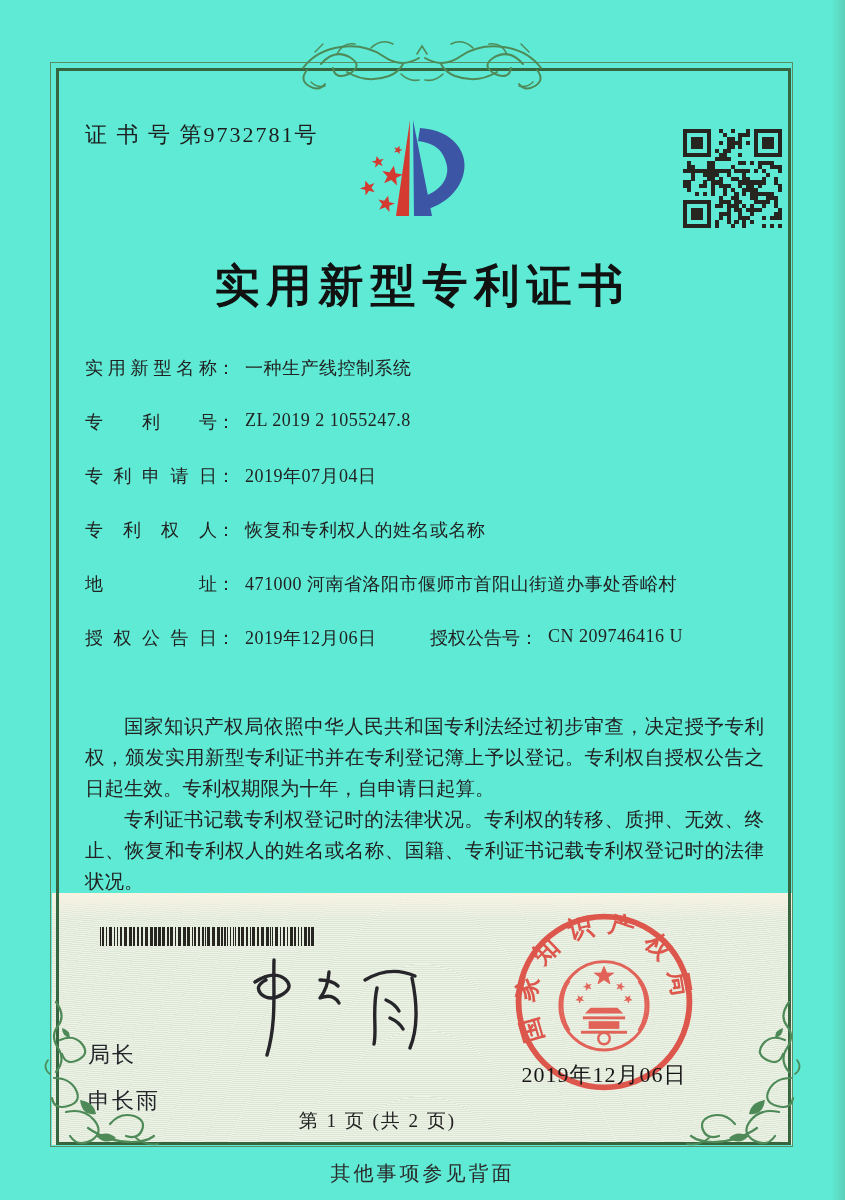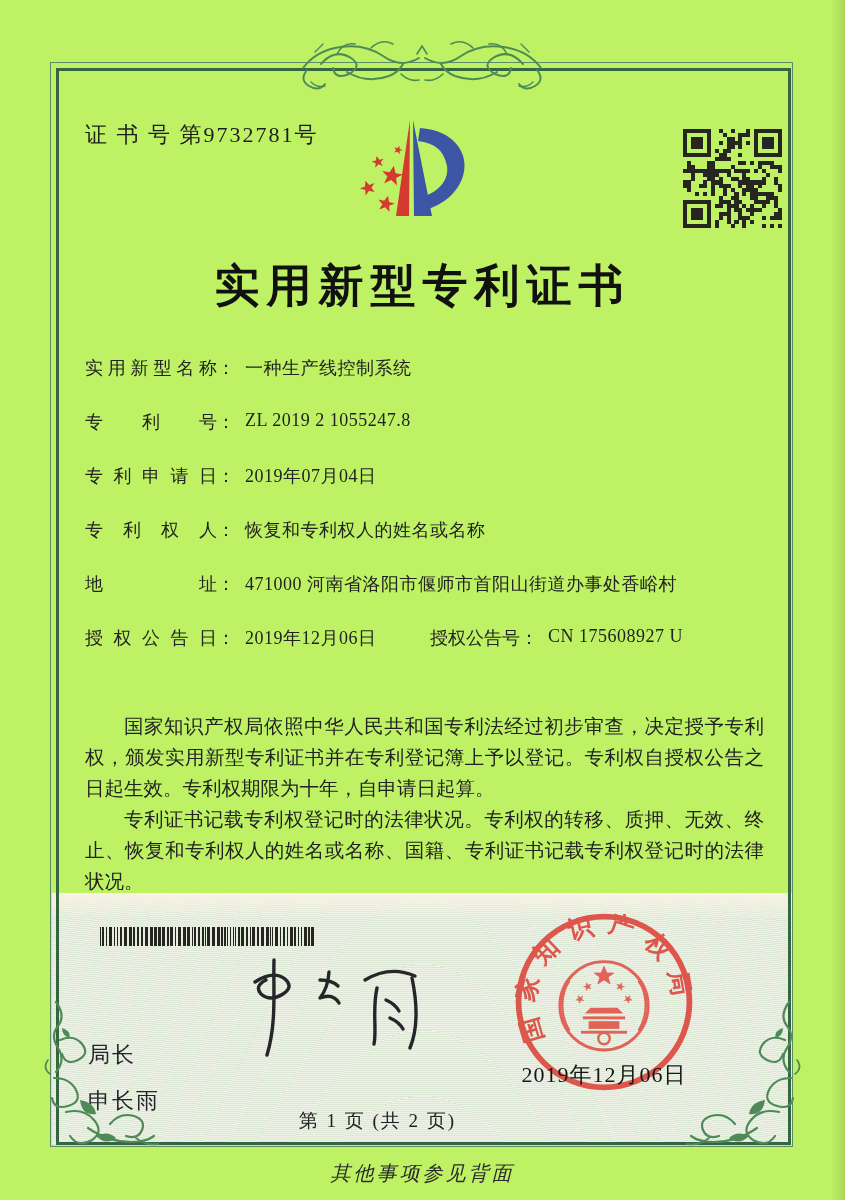--- a/index.html
+++ b/index.html
@@ -1,18 +1,18 @@
 <!DOCTYPE html>
 <html><head>
 <meta charset="utf-8">
 <style>
   html,body{margin:0;padding:0;background:#c9c6ba;}
   .page{
     position:relative; width:845px; height:1200px; margin:0 auto;
-    background:#bef264; overflow:hidden;
+    background:#5eead4; overflow:hidden;
     font-family:"Liberation Serif","DejaVu Serif",serif; color:#222;
   }
   .page::after{ 
     content:""; position:absolute; top:0; right:0; width:14px; height:100%;
     background:linear-gradient(to right, rgba(0,0,0,0), rgba(90,85,60,.18)); pointer-events:none; z-index:9;
   }
   
   .band{
     position:absolute; left:52px; top:893px; width:741px; height:252px; z-index:1;
     background:
@@ -55,21 +55,21 @@
     font-family:"Liberation Sans","DejaVu Sans",sans-serif; font-size:22px; color:#23252a;}
   .director div{margin-bottom:16px; letter-spacing:2px;}
   .signature{position:absolute; left:225px; top:950px; width:230px; height:118px; z-index:3;}
   
   .seal{position:absolute; left:508px; top:906px; width:192px; height:192px; z-index:2; opacity:.92;}
   .seal-date{position:absolute; left:504px; top:1060px; width:200px; text-align:center;
     font-size:22px; color:#151515; z-index:3; letter-spacing:1px;}
   .page-info{position:absolute; left:0; top:1108px; width:100%; text-align:center;
     font-size:19px; color:#222; z-index:3; transform:translateX(-45px); letter-spacing:2px;}
   .footer-note{position:absolute; left:0; top:1160px; width:100%; text-align:center;
-    font-size:20px; color:#2a2a2a; z-index:3; letter-spacing:3px; font-style:italic;}
+    font-size:20px; color:#2a2a2a; z-index:3; letter-spacing:3px; }
 </style>
 </head>
 <body>
 
 <div class="page">
 
   <div class="band"></div>
 
   <div class="frame-outer"></div>
   <div class="frame-inner"></div>
@@ -457,21 +457,21 @@
     </div>
     <div class="frow">
       <span class="flabel">专利权人</span><span class="fcolon">：</span><span class="fvalue">恢复和专利权人的姓名或名称</span>
     </div>
     <div class="frow">
       <span class="flabel">地址</span><span class="fcolon">：</span><span class="fvalue">471000 河南省洛阳市偃师市首阳山街道办事处香峪村</span>
     </div>
     <div class="frow">
       <span class="flabel">授权公告日</span><span class="fcolon">：</span><span class="fvalue">2019年12月06日</span>
       <span class="grant2">
-        <span class="glabel">授权公告号</span><span class="fcolon">：</span><span class="fvalue">CN 175608927 U</span>
+        <span class="glabel">授权公告号</span><span class="fcolon">：</span><span class="fvalue">CN 209746416 U</span>
       </span>
     </div>
   </div>
 
   <div class="bodytext">
     <p>国家知识产权局依照中华人民共和国专利法经过初步审查，决定授予专利权，颁发实用新型专利证书并在专利登记簿上予以登记。专利权自授权公告之日起生效。专利权期限为十年，自申请日起算。</p>
     <p>专利证书记载专利权登记时的法律状况。专利权的转移、质押、无效、终止、恢复和专利权人的姓名或名称、国籍、专利证书记载专利权登记时的法律状况。</p>
   </div>
 
   <div class="barcode" id="barcode"><i style="width:1px;margin-right:1px"></i><i style="width:2px;margin-right:2px"></i><i style="width:1px;margin-right:2px"></i><i style="width:3px;margin-right:2px"></i><i style="width:1px;margin-right:2px"></i><i style="width:1px;margin-right:2px"></i><i style="width:2px;margin-right:2px"></i><i style="width:3px;margin-right:2px"></i><i style="width:3px;margin-right:1px"></i><i style="width:2px;margin-right:2px"></i><i style="width:2px;margin-right:2px"></i><i style="width:2px;margin-right:2px"></i><i style="width:3px;margin-right:2px"></i><i style="width:3px;margin-right:1px"></i><i style="width:3px;margin-right:1px"></i><i style="width:3px;margin-right:1px"></i><i style="width:3px;margin-right:2px"></i><i style="width:2px;margin-right:1px"></i><i style="width:3px;margin-right:2px"></i><i style="width:1px;margin-right:2px"></i><i style="width:3px;margin-right:2px"></i><i style="width:3px;margin-right:1px"></i><i style="width:3px;margin-right:2px"></i><i style="width:1px;margin-right:1px"></i><i style="width:2px;margin-right:2px"></i><i style="width:2px;margin-right:2px"></i><i style="width:2px;margin-right:1px"></i><i style="width:1px;margin-right:1px"></i><i style="width:3px;margin-right:2px"></i><i style="width:3px;margin-right:2px"></i><i style="width:3px;margin-right:1px"></i><i style="width:2px;margin-right:1px"></i><i style="width:2px;margin-right:1px"></i><i style="width:1px;margin-right:2px"></i><i style="width:1px;margin-right:2px"></i><i style="width:1px;margin-right:1px"></i><i style="width:1px;margin-right:2px"></i><i style="width:2px;margin-right:1px"></i><i style="width:3px;margin-right:2px"></i><i style="width:2px;margin-right:2px"></i><i style="width:1px;margin-right:1px"></i><i style="width:3px;margin-right:2px"></i><i style="width:2px;margin-right:2px"></i><i style="width:3px;margin-right:2px"></i><i style="width:3px;margin-right:1px"></i><i style="width:1px;margin-right:1px"></i><i style="width:1px;margin-right:2px"></i><i style="width:3px;margin-right:2px"></i><i style="width:1px;margin-right:2px"></i><i style="width:2px;margin-right:2px"></i><i style="width:1px;margin-right:2px"></i><i style="width:3px;margin-right:1px"></i><i style="width:2px;margin-right:2px"></i><i style="width:1px;margin-right:2px"></i><i style="width:1px;margin-right:2px"></i><i style="width:3px;margin-right:1px"></i><i style="width:2px;margin-right:1px"></i><i style="width:3px;margin-right:1px"></i></div>

